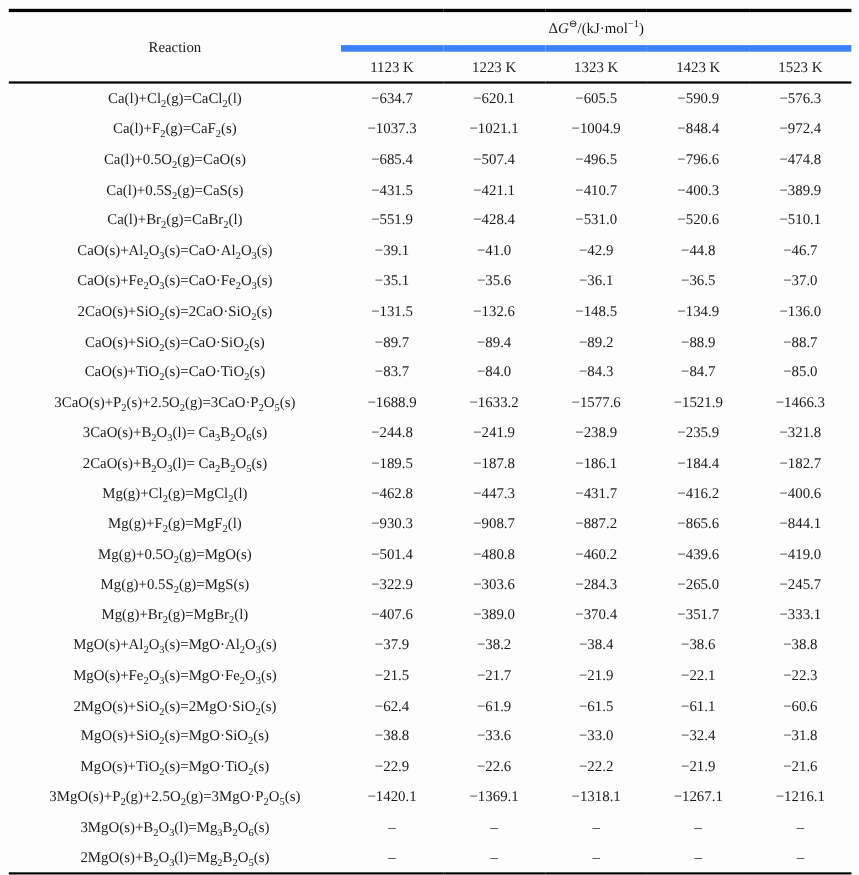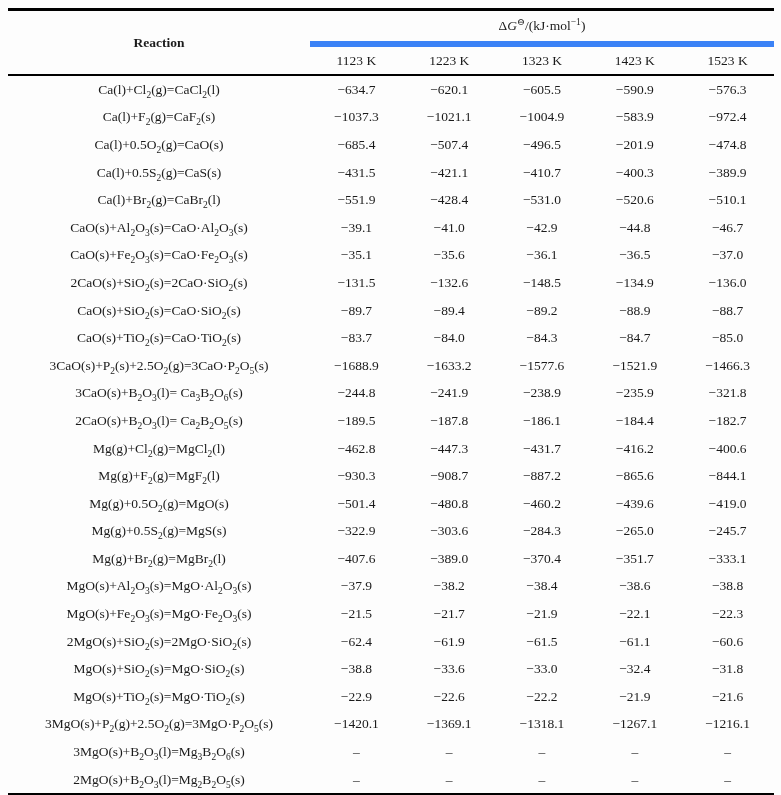--- a/index.html
+++ b/index.html
@@ -28,21 +28,20 @@
     font-weight: normal;
     text-align: center;
     vertical-align: middle;
     padding: 0;
     font-size: 13.5px;
     white-space: nowrap;
   }
   th.reaction-h {
     width: 302px;
     border-bottom: 2px solid #000;
-    font-weight: bold;
   }
   th.dg-h {
     height: 30px;
     border-bottom: 6px solid #3b82f6;
   }
   tr.temps th {
     height: 27px;
     border-bottom: 2px solid #000;
   }
   tbody td {
@@ -81,29 +80,29 @@
           <td class="val">−620.1</td>
           <td class="val">−605.5</td>
           <td class="val">−590.9</td>
           <td class="val">−576.3</td>
         </tr>
         <tr>
           <td class="reaction">Ca(l)+F<sub>2</sub>(g)=CaF<sub>2</sub>(s)</td>
           <td class="val">−1037.3</td>
           <td class="val">−1021.1</td>
           <td class="val">−1004.9</td>
-          <td class="val">−583.9</td>
+          <td class="val">−848.4</td>
           <td class="val">−972.4</td>
         </tr>
         <tr>
           <td class="reaction">Ca(l)+0.5O<sub>2</sub>(g)=CaO(s)</td>
           <td class="val">−685.4</td>
           <td class="val">−507.4</td>
           <td class="val">−496.5</td>
-          <td class="val">−201.9</td>
+          <td class="val">−796.6</td>
           <td class="val">−474.8</td>
         </tr>
         <tr>
           <td class="reaction">Ca(l)+0.5S<sub>2</sub>(g)=CaS(s)</td>
           <td class="val">−431.5</td>
           <td class="val">−421.1</td>
           <td class="val">−410.7</td>
           <td class="val">−400.3</td>
           <td class="val">−389.9</td>
         </tr>

